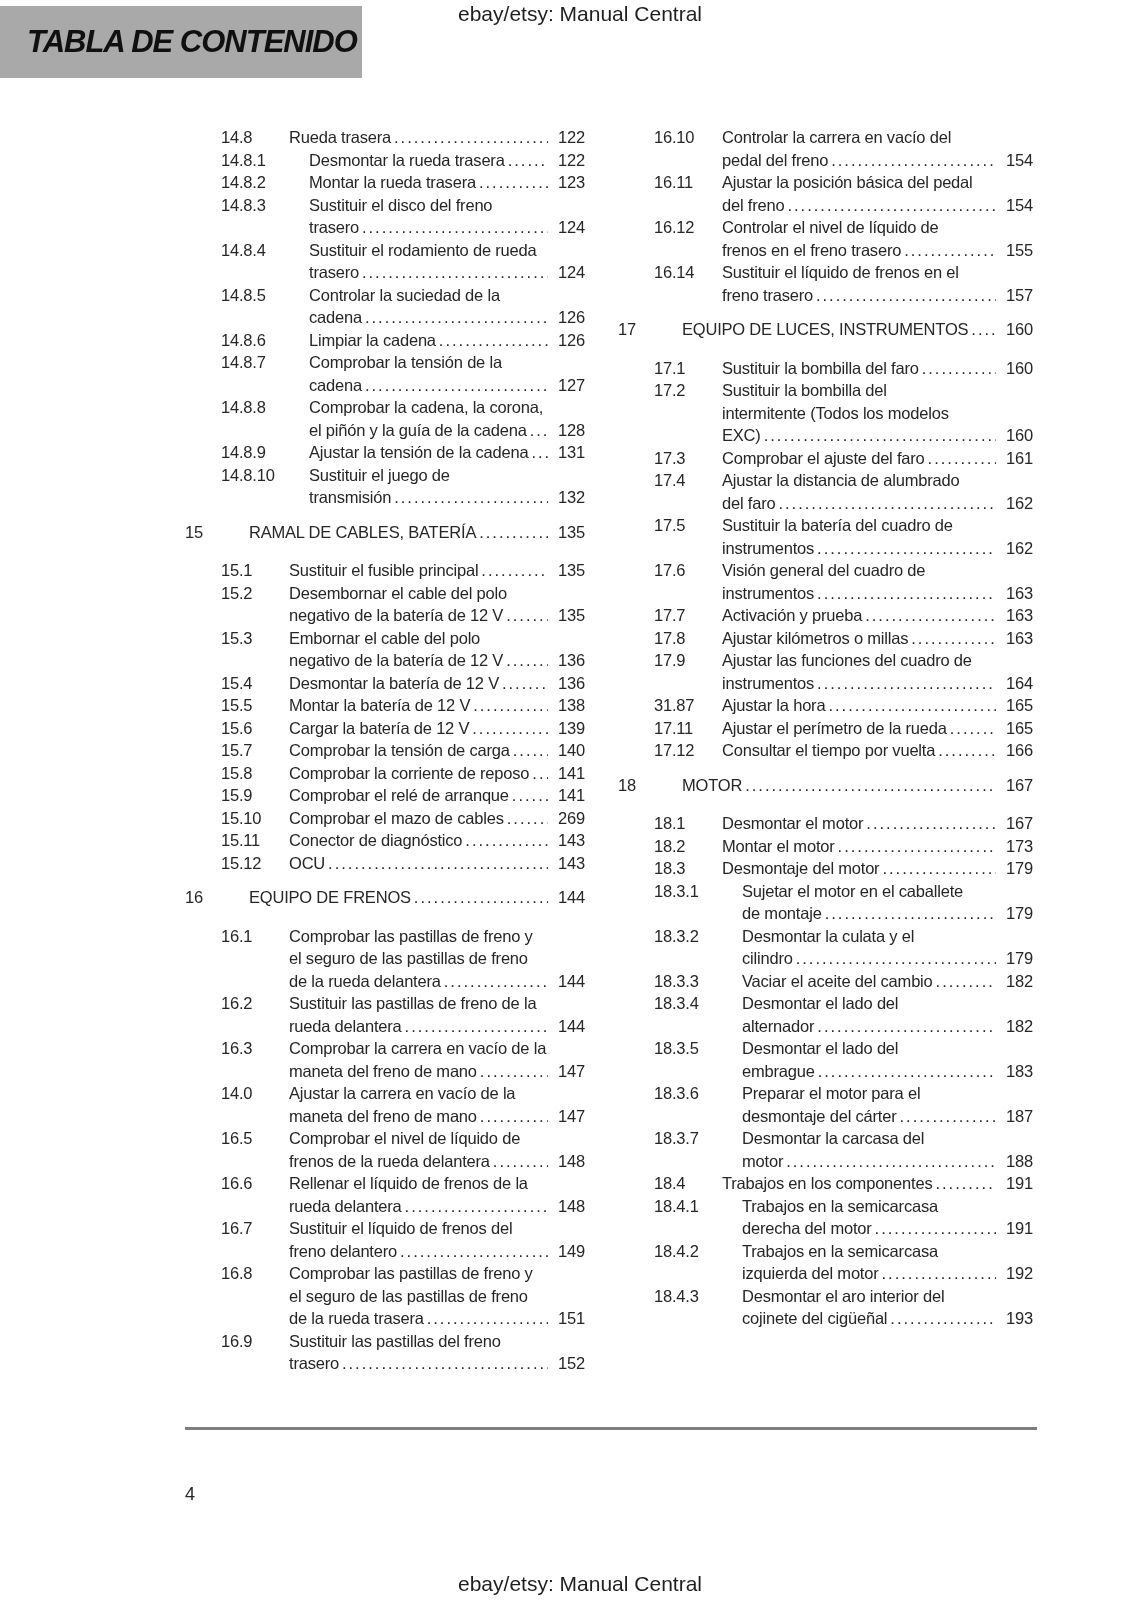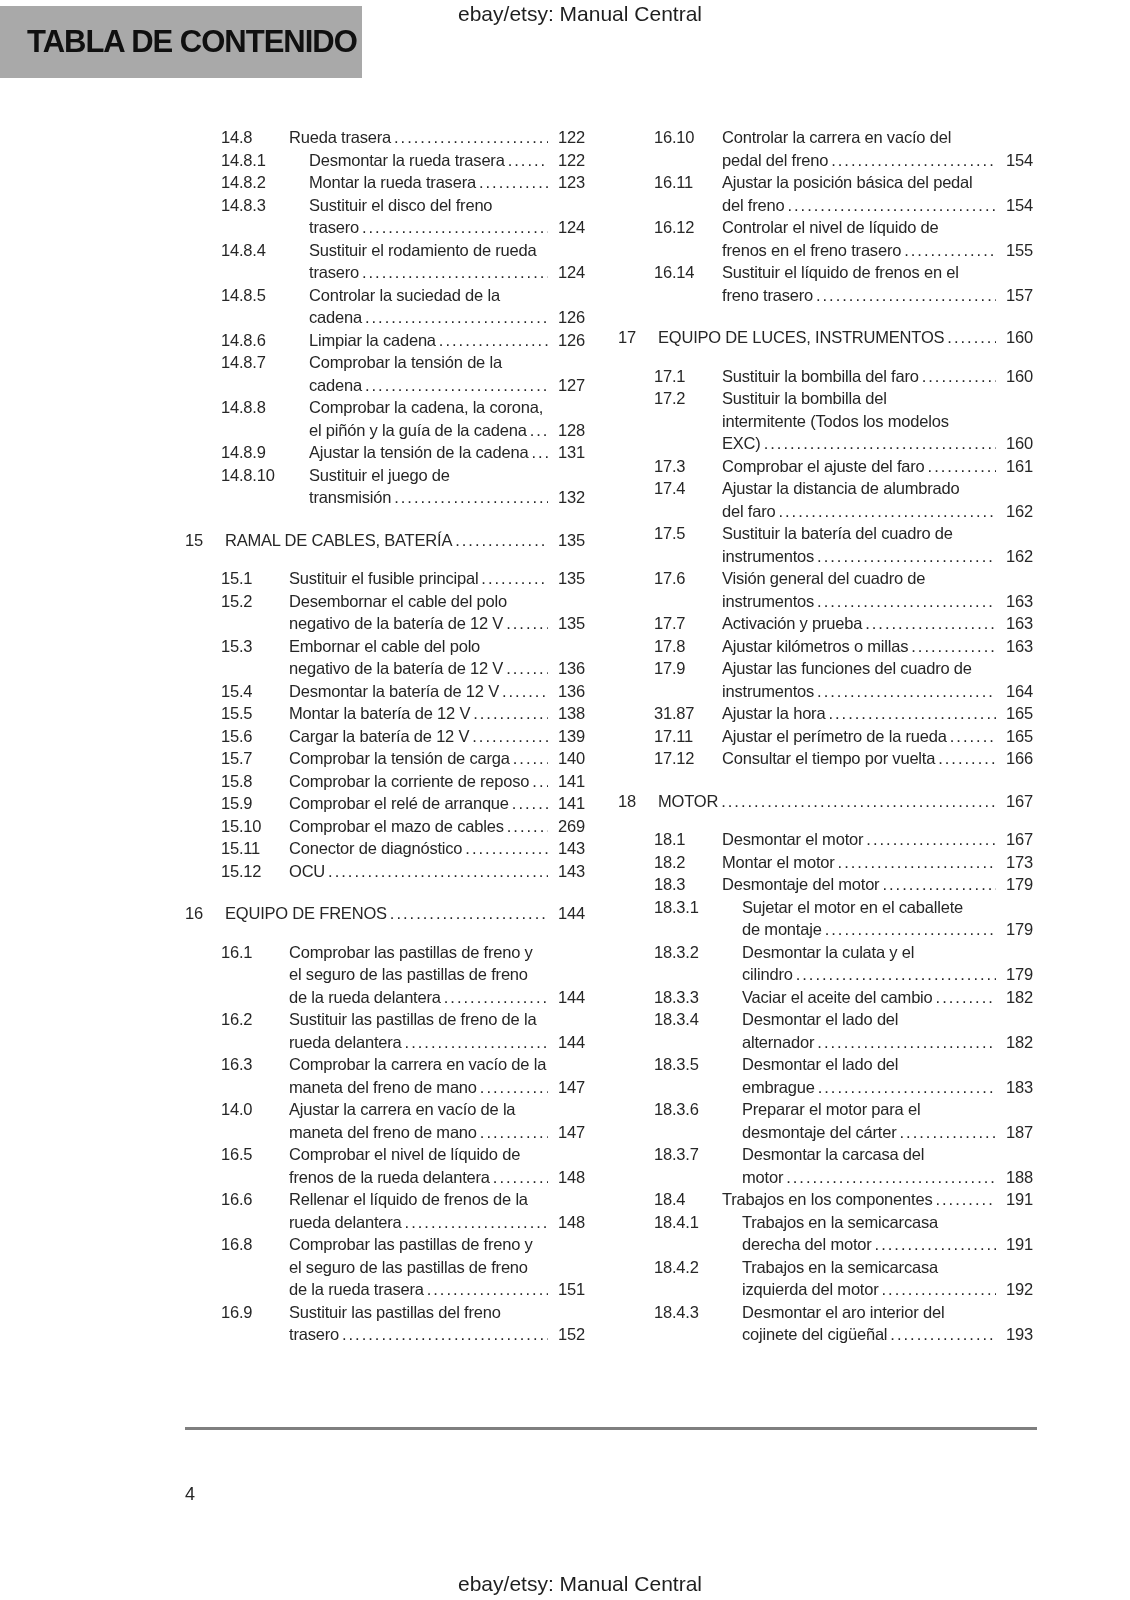--- a/index.html
+++ b/index.html
@@ -28,30 +28,30 @@
   }
   .title-box{
     position:absolute;top:6px;left:0;
     width:362px;height:72px;
     background:var(--box-bg);
     display:flex;align-items:center;
   }
   .title-box h1{
     margin:0;padding-left:27px;
     font-size:31px;font-weight:bold;letter-spacing:-1px;
-    color:#101010;white-space:nowrap;
+    color:#101010;white-space:nowrap;font-style:italic;
   }
   .col{position:absolute;top:126px;}
   .col-left{left:185px;width:400px;}
   .col-right{left:618px;width:415px;}
 
   .entry{display:flex;font-size:16.5px;line-height:22.5px;letter-spacing:-0.2px;}
   .entry .num{flex:0 0 68px;margin-left:36px;}
   .entry.l3 .num{flex-basis:88px;}
-  .entry.section{margin-top:20px;margin-bottom:16px;}
+  .entry.section{margin-top:12px;margin-bottom:16px;gap:24px;}
   .entry.section .num{margin-left:0;flex-basis:40px;}
   .entry .body{flex:1;min-width:0;}
   .tline{display:flex;align-items:baseline;white-space:nowrap;}
   .tline .txt{flex:0 0 auto;}
   .tline .dots{flex:1 1 0;min-width:0;overflow:hidden;padding-left:3px;}
   .tline .dots::before{
     content:"......................................................................................................";
     letter-spacing:2px;
   }
   .tline .pg{flex:0 0 auto;margin-left:7px;min-width:30px;text-align:right;}
@@ -428,20 +428,33 @@
             <span class="txt">Rellenar el líquido de frenos de la</span>
           </div>
           <div class="tline">
             <span class="txt">rueda delantera</span>
             <span class="dots"></span>
             <span class="pg">148</span>
           </div>
         </div>
       </div>
       <div class="entry l2">
+        <span class="num">16.7</span>
+        <div class="body">
+          <div class="tline">
+            <span class="txt">Sustituir el líquido de frenos del</span>
+          </div>
+          <div class="tline">
+            <span class="txt">freno delantero</span>
+            <span class="dots"></span>
+            <span class="pg">149</span>
+          </div>
+        </div>
+      </div>
+      <div class="entry l2">
         <span class="num">16.8</span>
         <div class="body">
           <div class="tline">
             <span class="txt">Comprobar las pastillas de freno y</span>
           </div>
           <div class="tline">
             <span class="txt">el seguro de las pastillas de freno</span>
           </div>
           <div class="tline">
             <span class="txt">de la rueda trasera</span>

